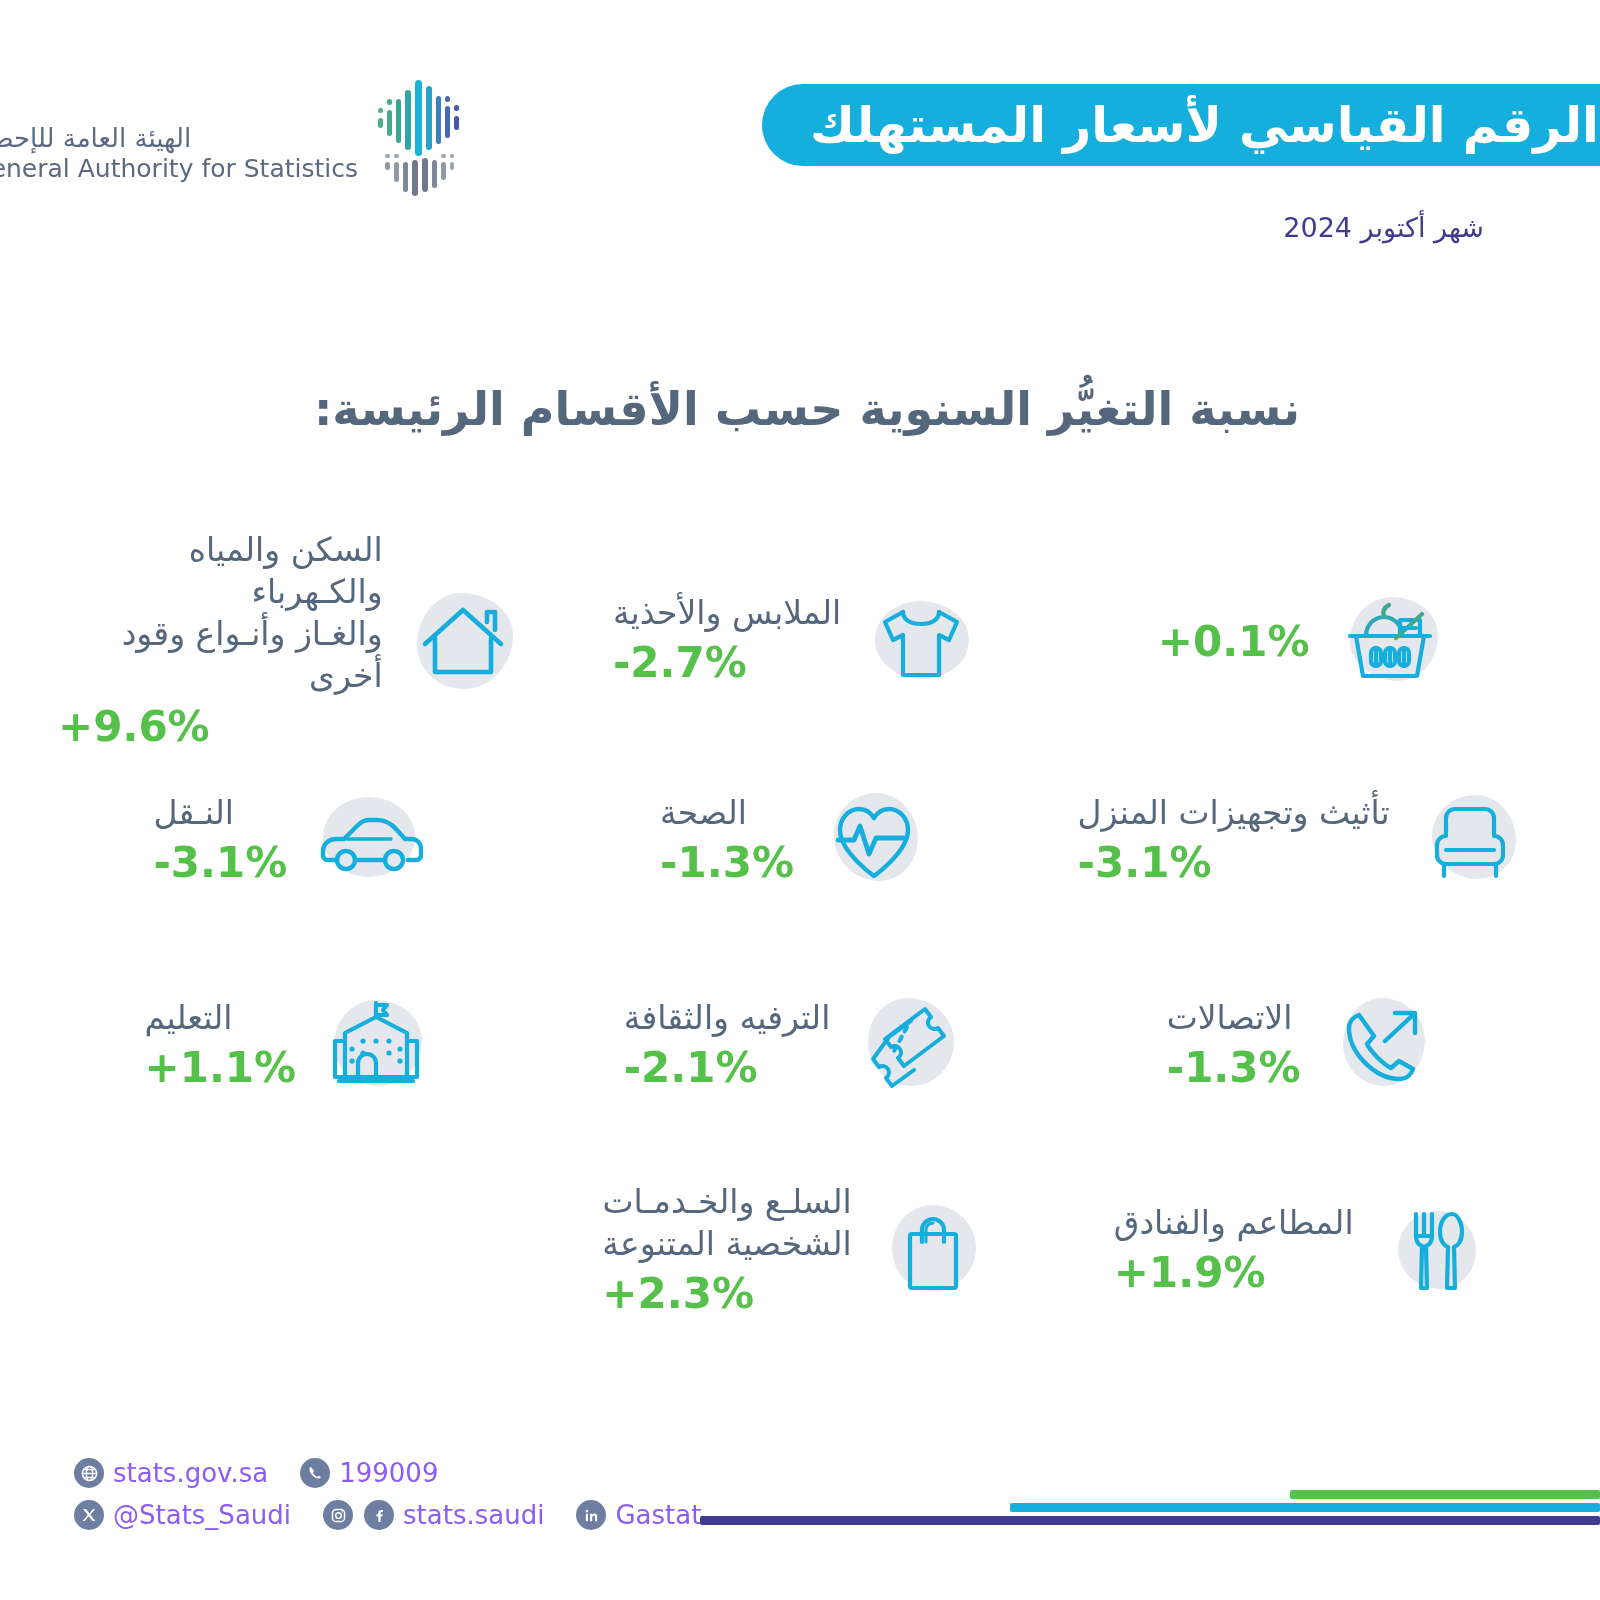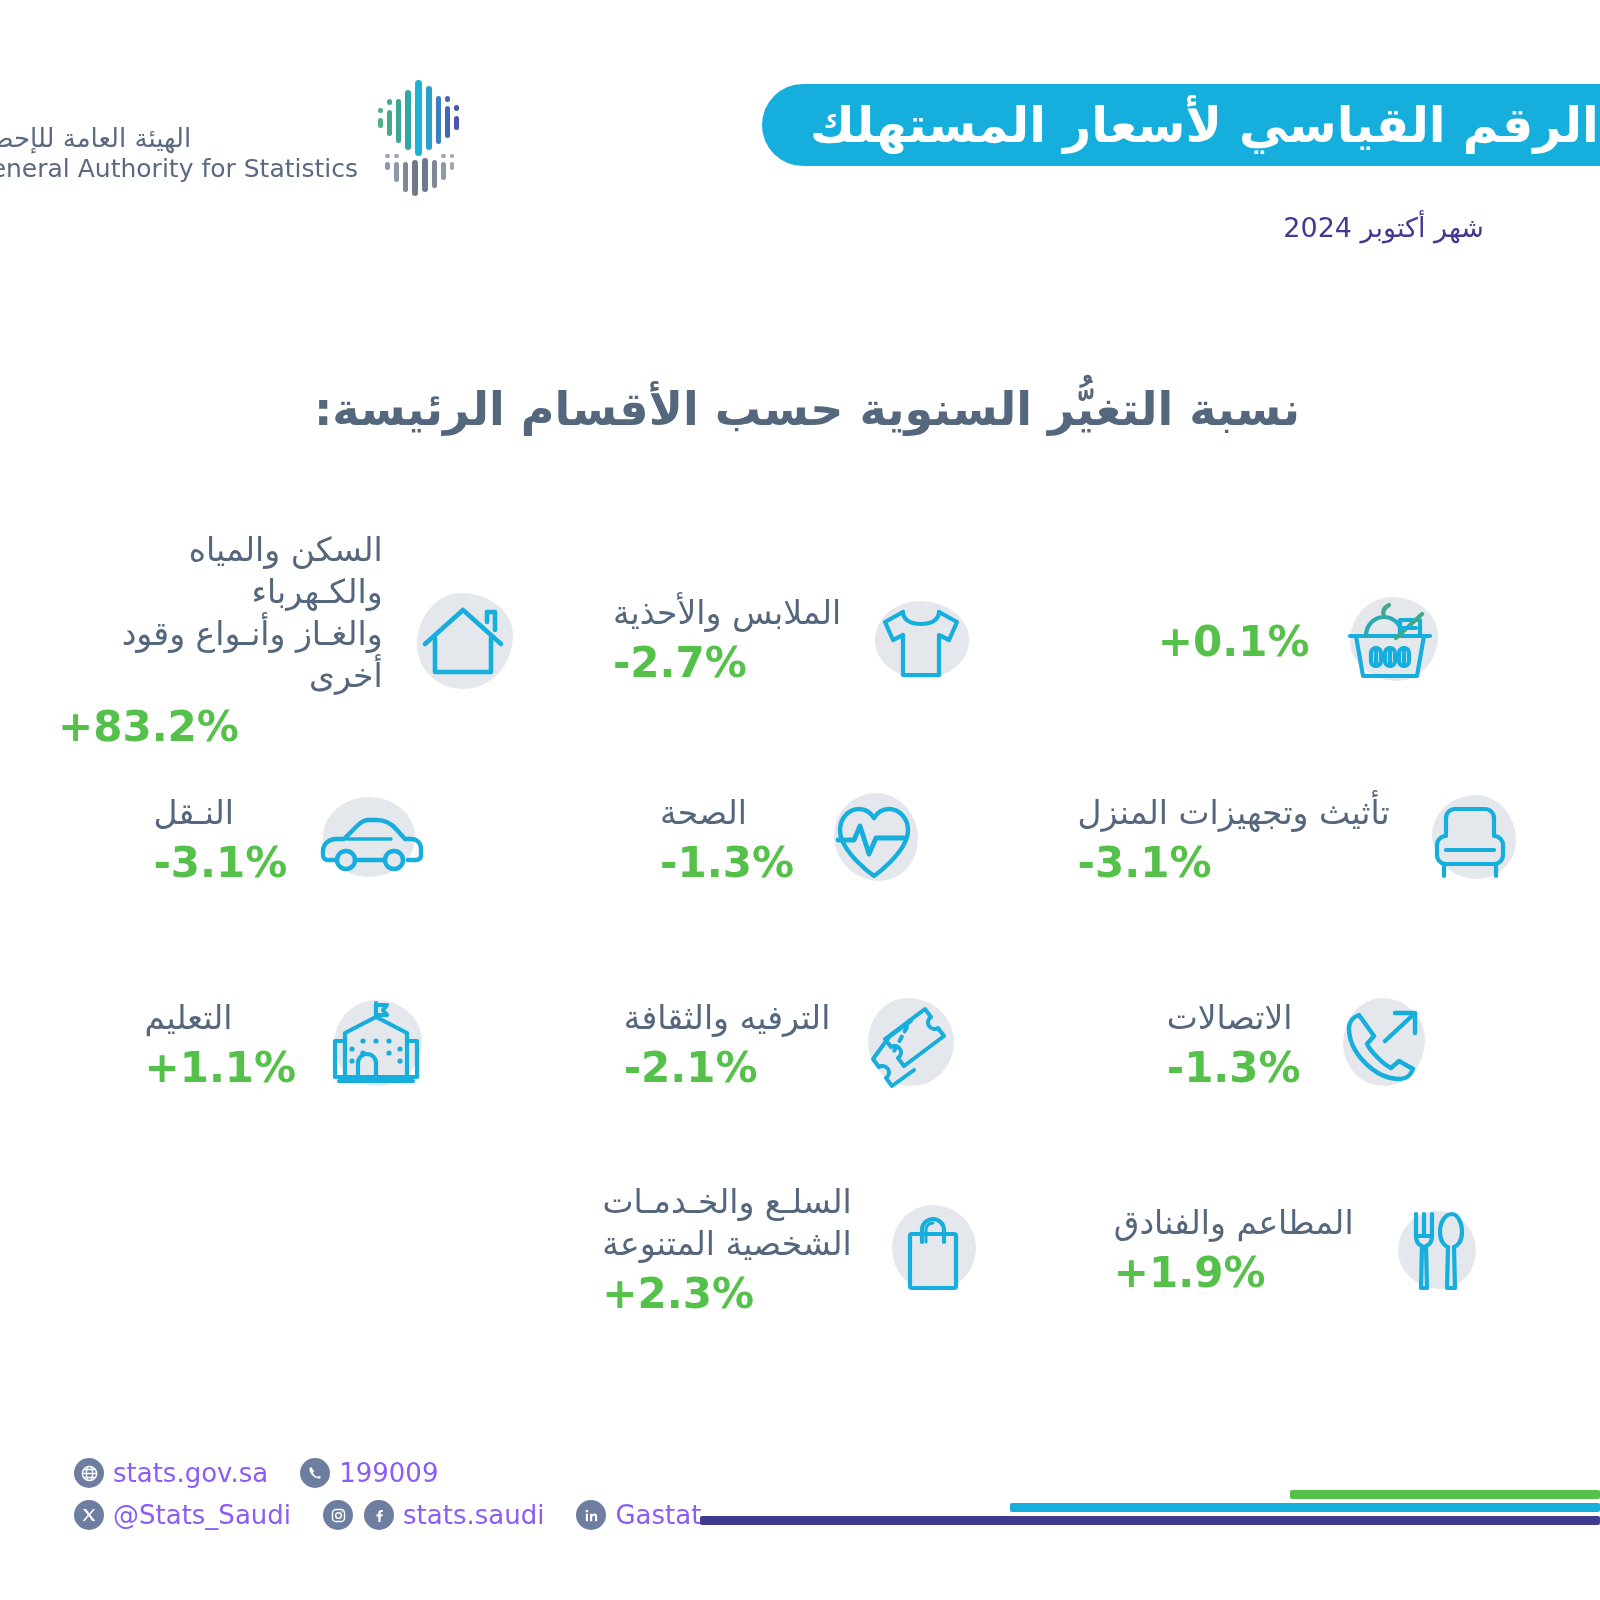--- a/index.html
+++ b/index.html
@@ -200,21 +200,21 @@
       <div class="blob" style="width:96px;height:96px;border-radius:46% 54% 52% 48%/54% 44% 56% 46%;left:20px;top:12px;"></div>
       <svg width="108" height="100" viewBox="0 0 108 100" fill="none" stroke="#16AEDC" stroke-width="4.6" stroke-linecap="round" stroke-linejoin="round">
         <path d="M16 54 54 20l38 34"></path>
         <path d="M26 48v34h56V48"></path>
         <path d="M78 32V22h8v18"></path>
       </svg>
     </div>
     <div class="text-col">
       <div class="cat-label">السكن والمياه والكـهرباء
 والغـاز وأنـواع وقود أخرى</div>
-      <div class="cat-value">+83.2%</div>
+      <div class="cat-value">+9.6%</div>
     </div>
   </div>
 
   <div class="cell">
     <div class="icon-wrap">
       <div class="blob" style="width:84px;height:84px;border-radius:52% 48% 46% 54%/48% 54% 46% 52%;left:28px;top:14px;"></div>
       <svg width="104" height="100" viewBox="0 0 104 100" fill="none" stroke="#16AEDC" stroke-width="4.2" stroke-linecap="round" stroke-linejoin="round">
         <path d="M28 44V28c0-5 4-9 9-9h30c5 0 9 4 9 9v16"></path>
         <path d="M28 46c-5 0-9 4-9 9v10c0 5 4 9 9 9h48c5 0 9-4 9-9V55c0-5-4-9-9-9"></path>
         <path d="M28 60h48"></path>

